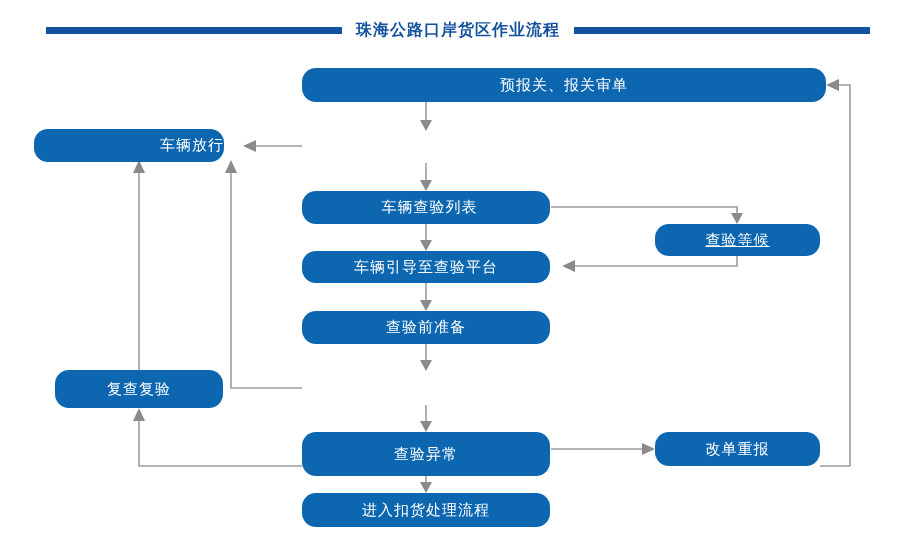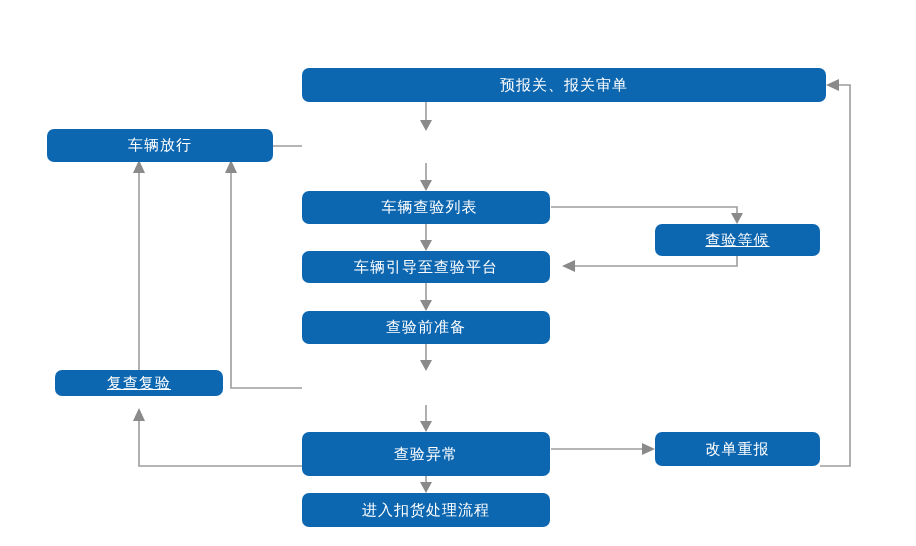--- a/index.html
+++ b/index.html
@@ -21,39 +21,44 @@
   .title-bar.right{width:296px;}
   .title-text{
     color:#14519e;font-size:16px;font-weight:bold;white-space:nowrap;
     letter-spacing:1px;line-height:1;
   }
 
   
   .node{
     position:absolute;
     background:#0c66b0;
-    border-radius:7px;
+    border-radius:14px;
     color:#ffffff;
     font-size:15px;
     display:flex;align-items:center;justify-content:center;
     box-sizing:border-box;
     white-space:nowrap;
     letter-spacing:1px;
   }
 
   
   #wires{position:absolute;left:0;top:0;width:916px;height:546px;pointer-events:none;}
   .wire{fill:none;stroke:#9d9d9d;stroke-width:1.6;}
   .head{fill:#8a8a8a;}
 </style>
 </head>
 <body>
 
 <div id="canvas">
 
+  <div class="title-row">
+    <div class="title-bar left"></div>
+    <div class="title-text">珠海公路口岸货区作业流程</div>
+    <div class="title-bar right"></div>
+  </div>
 
   <svg id="wires">
 
     <path class="wire" d="M 426 102 L 426 124"></path>
     <polygon class="head" points="426,131 420,120 432,120"></polygon>
 
     <path class="wire" d="M 302 146 L 254 146"></path>
     <polygon class="head" points="243,146 256,140 256,152"></polygon>
 
     <path class="wire" d="M 426 163 L 426 184"></path>
@@ -94,42 +99,42 @@
 
     <path class="wire" d="M 820 466 L 850 466 L 850 85 L 838 85"></path>
     <polygon class="head" points="826,85 839,79 839,91"></polygon>
   </svg>
 
   <div class="node" style="left:302px;top:68px;width:524px;height:34px;">
     <span>预报关、报关审单</span>
   </div>
 
 
-  <div class="node" style="left:47px;top:129px;width:226px;height:33px;">
+  <div class="node" style="left:34px;top:129px;width:190px;height:33px;justify-content:flex-end;">
     <span>车辆放行</span>
   </div>
 
   <div class="node" style="left:302px;top:191px;width:248px;height:33px;padding-left:7px;">
     <span>车辆查验列表</span>
   </div>
 
   <div class="node" style="left:655px;top:224px;width:165px;height:32px;text-decoration:underline;">
     <span>查验等候</span>
   </div>
 
   <div class="node" style="left:302px;top:251px;width:248px;height:32px;">
     <span>车辆引导至查验平台</span>
   </div>
 
   <div class="node" style="left:302px;top:311px;width:248px;height:33px;justify-content:center;">
     <span>查验前准备</span>
   </div>
 
 
-  <div class="node" style="left:55px;top:370px;width:168px;height:26px;text-decoration:underline;">
+  <div class="node" style="left:55px;top:370px;width:168px;height:38px;">
     <span>复查复验</span>
   </div>
 
   <div class="node" style="left:302px;top:432px;width:248px;height:44px;">
     <span>查验异常</span>
   </div>
 
   <div class="node" style="left:655px;top:432px;width:165px;height:34px;">
     <span>改单重报</span>
   </div>

